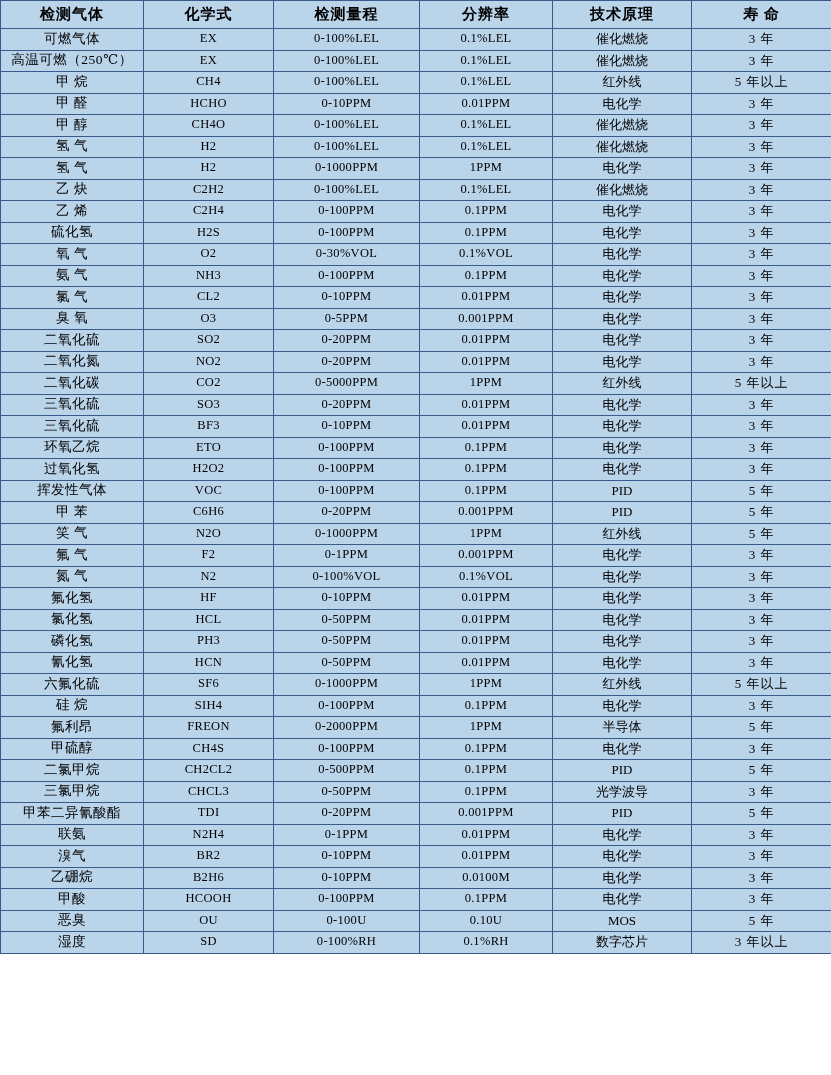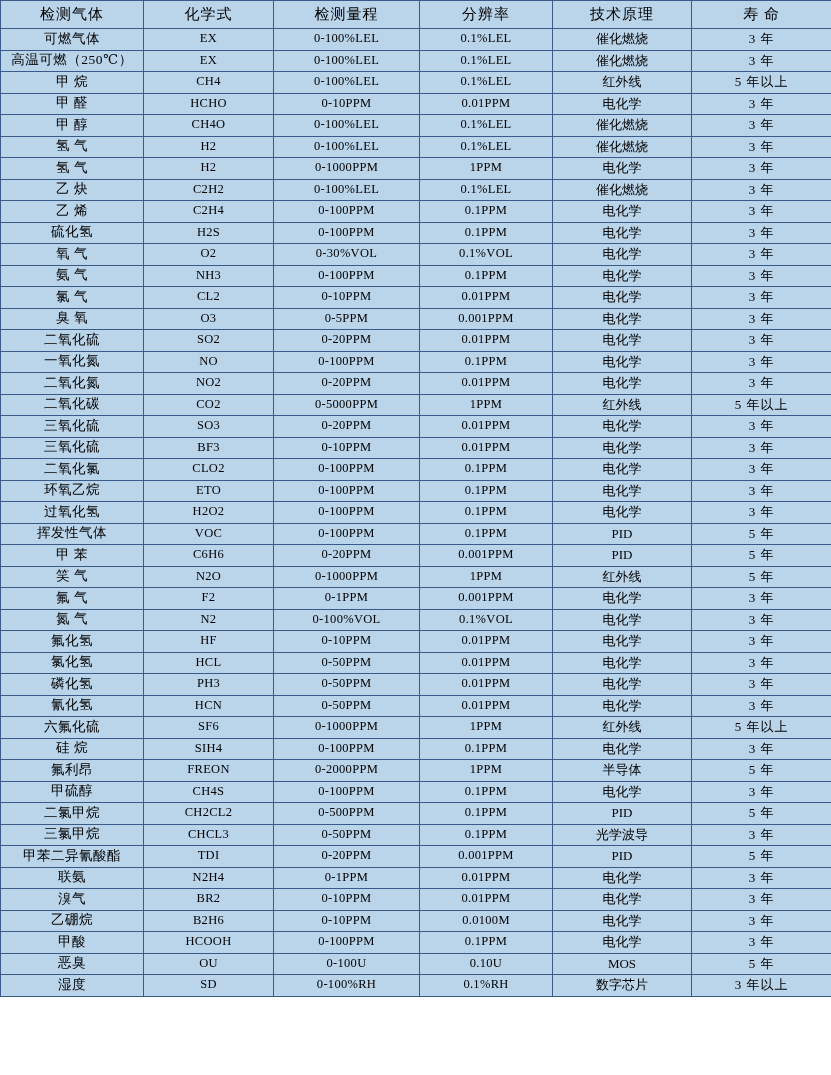--- a/index.html
+++ b/index.html
@@ -22,21 +22,21 @@
     text-align: center;
     vertical-align: middle;
     color: #000000;
     background: #bad4ea;
     white-space: nowrap;
     overflow: hidden;
   }
   #gas-table th {
     height: 28px;
     font-size: 15px;
-    font-weight: normal;
+    font-weight: bold;
     letter-spacing: 1px;
   }
   #gas-table td {
     height: 21.5px;
     font-size: 13px;
     line-height: 1.1;
   }
   #gas-table td.col-name {
     font-size: 13.5px;
     letter-spacing: 0.5px;
@@ -195,28 +195,20 @@
       </tr>
       <tr>
         <td class="col-name">二氧化硫</td>
         <td class="col-formula">SO2</td>
         <td class="col-range">0-20PPM</td>
         <td class="col-res">0.01PPM</td>
         <td class="col-principle">电化学</td>
         <td class="col-life">3 年</td>
       </tr>
       <tr>
-        <td class="col-name">一氧化氮</td>
-        <td class="col-formula">NO</td>
-        <td class="col-range">0-100PPM</td>
-        <td class="col-res">0.1PPM</td>
-        <td class="col-principle">电化学</td>
-        <td class="col-life">3 年</td>
-      </tr>
-      <tr>
         <td class="col-name">二氧化氮</td>
         <td class="col-formula">NO2</td>
         <td class="col-range">0-20PPM</td>
         <td class="col-res">0.01PPM</td>
         <td class="col-principle">电化学</td>
         <td class="col-life">3 年</td>
       </tr>
       <tr>
         <td class="col-name">二氧化碳</td>
         <td class="col-formula">CO2</td>
@@ -235,28 +227,20 @@
       </tr>
       <tr>
         <td class="col-name">三氧化硫</td>
         <td class="col-formula">BF3</td>
         <td class="col-range">0-10PPM</td>
         <td class="col-res">0.01PPM</td>
         <td class="col-principle">电化学</td>
         <td class="col-life">3 年</td>
       </tr>
       <tr>
-        <td class="col-name">二氧化氯</td>
-        <td class="col-formula">CLO2</td>
-        <td class="col-range">0-100PPM</td>
-        <td class="col-res">0.1PPM</td>
-        <td class="col-principle">电化学</td>
-        <td class="col-life">3 年</td>
-      </tr>
-      <tr>
         <td class="col-name">环氧乙烷</td>
         <td class="col-formula">ETO</td>
         <td class="col-range">0-100PPM</td>
         <td class="col-res">0.1PPM</td>
         <td class="col-principle">电化学</td>
         <td class="col-life">3 年</td>
       </tr>
       <tr>
         <td class="col-name">过氧化氢</td>
         <td class="col-formula">H2O2</td>

